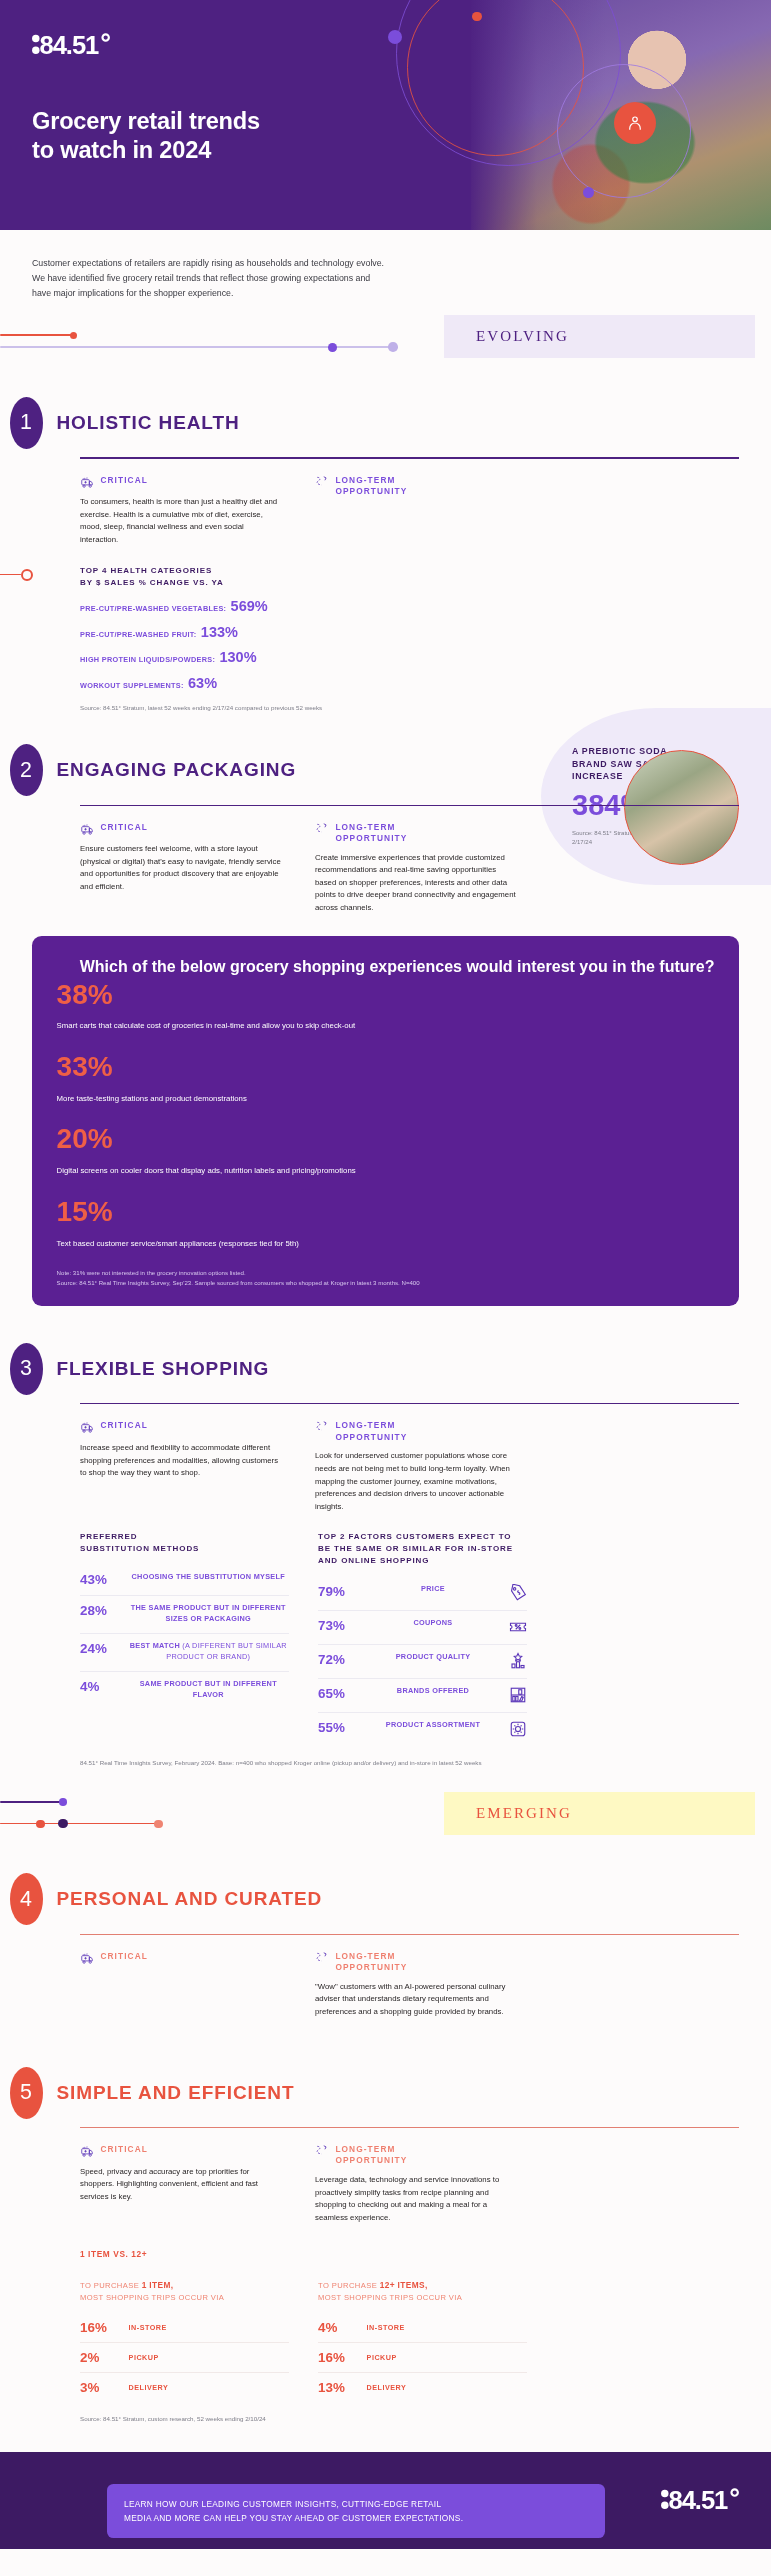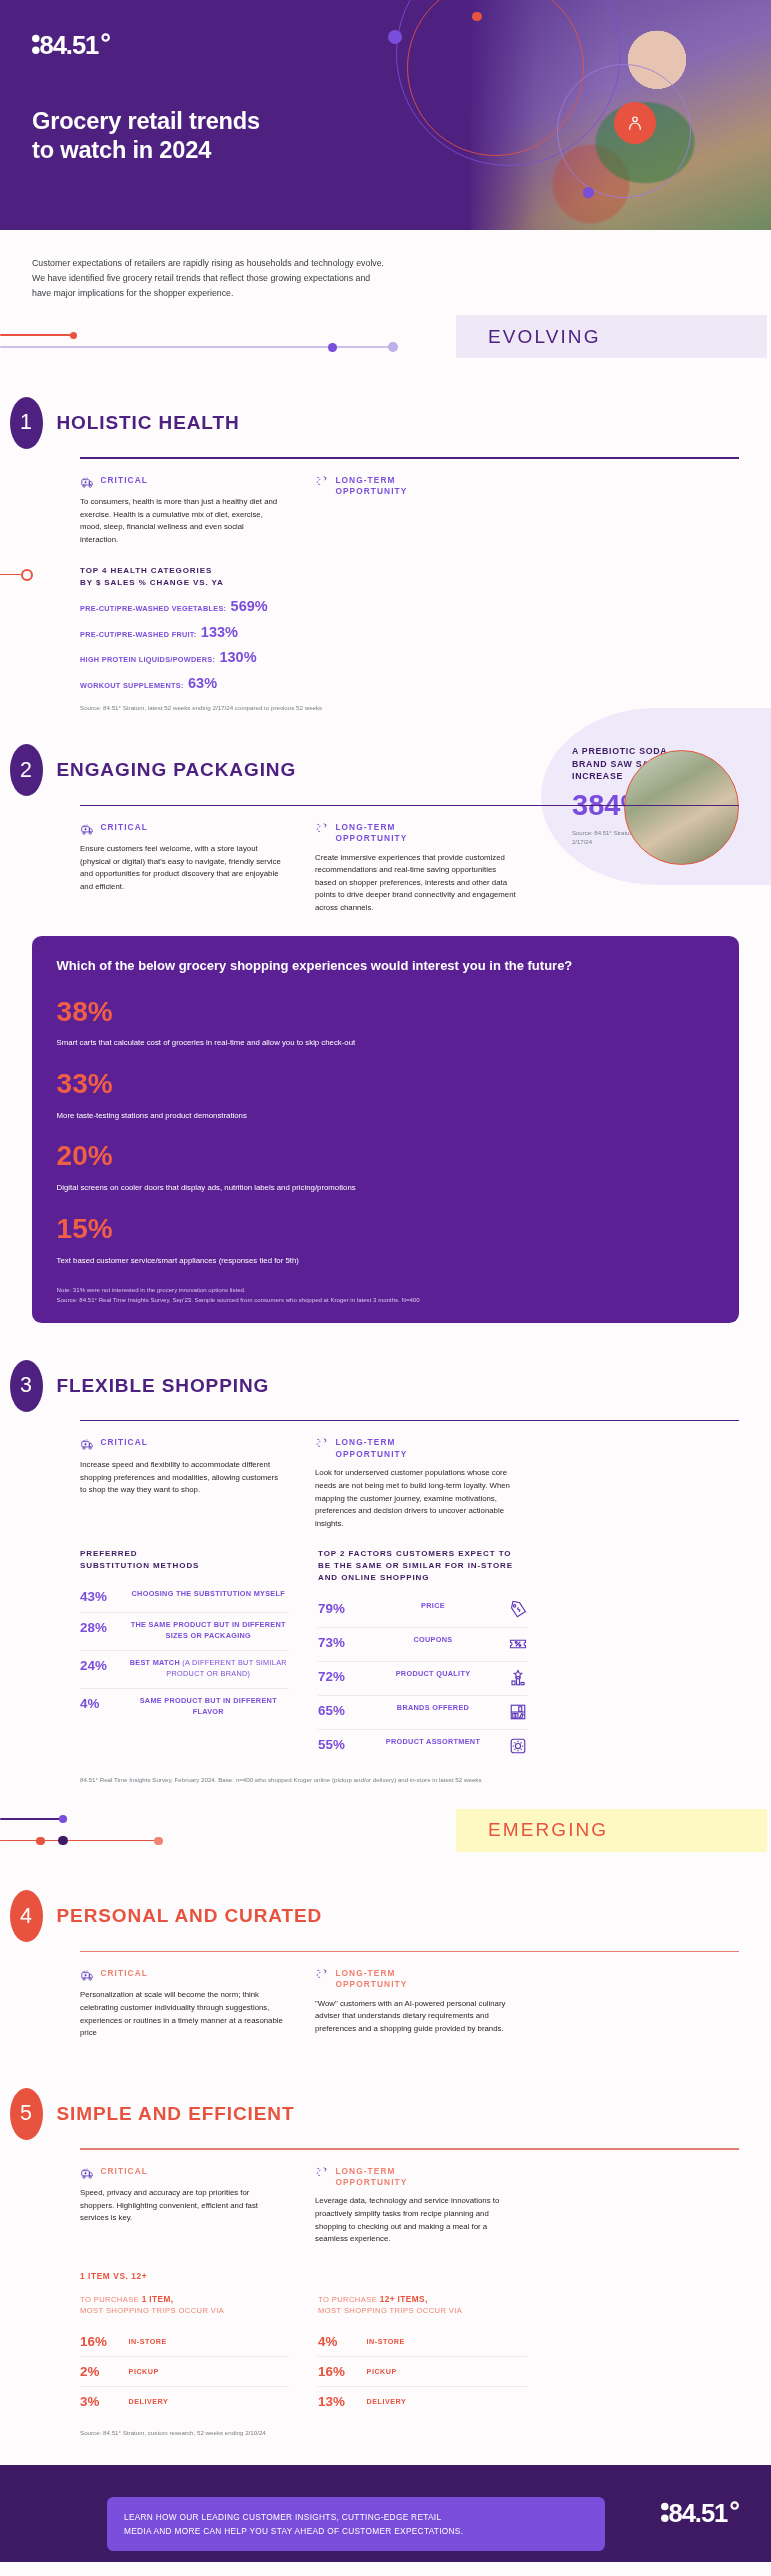--- a/index.html
+++ b/index.html
@@ -54,23 +54,23 @@
 
   
   .intro {
     position: relative;
     padding: 26px 32px 0 32px;
     font-size: 8.8px; line-height: 1.72; color: #3a3a42; max-width: 423px;
   }
 
   
   .band {
-    position: absolute; right: 4px; width: 311px; height: 43px;
+    position: absolute; right: 16px; width: 311px; height: 43px;
     display: flex; align-items: center; padding-left: 32px;
-    font-size: 19px; letter-spacing: 2.1px; font-weight: 300;
+    font-size: 15px; letter-spacing: 2.1px; font-weight: 300; font-family: Liberation Serif, serif;
   }
   .band-evolving { background: #efe9f7; color: #4e2181; }
   .band-emerging { background: #fef9c3; color: #e8533f; }
 
   
   .section { position: relative; padding: 0 32px 0 32px; margin-top: 22.5px; }
   .sec-head { display: flex; align-items: center; gap: 14px; position: relative; }
   .sec-num {
     width: 33px; height: 52px; border-radius: 50%;
     display: flex; align-items: center; justify-content: center;
@@ -114,21 +114,21 @@
   .bubble-inner { position: absolute; left: 31px; top: 37px; width: 145px; }
   .bubble-title { color: #3d1a63; font-weight: bold; font-size: 8.8px; letter-spacing: 0.7px; line-height: 1.45; }
   .bubble-val { color: #7b4ddb; font-size: 29px; font-weight: bold; margin-top: 5.4px; display:flex; align-items:center; gap:8.6px;}
   .bubble-src { color: #7d7d88; font-size: 6px; line-height: 1.45; margin-top: 7.5px; }
 
   
   .panel {
     margin: 21.4px 32px 0 32px; background: #5b2093; border-radius: 9.6px;
     padding: 21.4px 24.6px 18px 24.6px; color: #fff;
   }
-  .panel-q { font-size: 13px; font-weight: bold; margin-bottom: 25px; }
+  .panel-q { font-size: 16px; font-weight: bold; margin-bottom: 5px; text-align: right; }
   .panel-grid { display: flex; gap: 20px; flex-direction: column; }
   .panel-cell { flex: 1; }
   .panel-pct { color: #ef5f46; font-size: 28px; font-weight: bold; line-height: 1; margin-bottom: 11.8px; }
   .panel-txt { font-size: 7.8px; line-height: 1.62; }
   .panel-note { margin-top: 18px; font-size: 6.1px; line-height: 1.6; color: #d8c8ee; }
 
   
   .stat-cols { display: flex; gap: 29px; margin: 18px 0 0 48px; }
   .stat-col { width: 209px; }
   .rowlist { margin-top: 9.6px; }
@@ -137,21 +137,21 @@
     padding: 7.5px 0; border-bottom: 0.5px solid #eceaf1;
   }
   .srow:last-child { border-bottom: none; }
   .srow-pct { color: #7b4ddb; font-size: 13.4px; font-weight: bold; width: 39px; flex: 0 0 auto; }
   .srow-lbl { color: #7b4ddb; font-size: 7.3px; font-weight: bold; letter-spacing: 0.3px; line-height: 1.5; flex: 1; text-align: center; }
   .srow-lbl .thin { font-weight: normal; }
   .srow-icon { width: 18px; height: 18px; flex: 0 0 auto; color: #5b35b8; }
 
   
   .r-head { color: #e8533f; font-size: 8.3px; font-weight: bold; letter-spacing: 0.6px; }
-  .r-sub { color: #ef8472; font-size: 7.6px; letter-spacing: 0.4px; line-height: 1.55; margin-top: 12px; }
+  .r-sub { color: #ef8472; font-size: 7.6px; letter-spacing: 0.4px; line-height: 1.55; margin-top: 20px; }
   .r-sub b { color: #e8533f; font-size: 8.3px; }
   .rrow { display: flex; align-items: center; gap: 9.6px; padding: 7px 0; border-bottom: 0.5px solid #f1e9e8; }
   .rrow:last-child { border-bottom: none; }
   .rrow-pct { color: #e8533f; font-size: 13.4px; font-weight: bold; width: 39px; flex: 0 0 auto; }
   .rrow-lbl { color: #e8533f; font-size: 7.2px; font-weight: bold; letter-spacing: 0.5px; }
 
   
   .photo-circ {
     position: absolute; border-radius: 50%; overflow: hidden;
   }
@@ -513,21 +513,20 @@
         <div class="kicker">
           <svg width="14" height="14" viewBox="0 0 24 24" fill="none" stroke="#5b35b8" stroke-width="1.4">
             <rect x="3" y="8" width="13" height="9" rx="1.5"></rect>
               <path d="M16 11h3l2 3v3h-5z"></path>
             <circle cx="7" cy="19" r="2"></circle>
               <circle cx="17.5" cy="19" r="2"></circle>
             <path d="M9.5 10.5v4M7.5 12.5h4M8 5l.6 2M12 4.3l-.2 2M5.5 5.8l1 1.7"></path>
           </svg>
           <div class="kicker-label r">CRITICAL</div>
         </div>
-        <div class="body-txt">Personalization at scale will become the norm; think celebrating customer individuality through suggestions, experiences or routines in a timely manner at a reasonable price</div>
       </div>
       <div class="col">
         <div class="kicker">
           <svg width="14" height="14" viewBox="0 0 24 24" fill="none" stroke="#5b35b8" stroke-width="1.5" stroke-dasharray="3 2.5">
             <path d="M4 4c4 0 6 3 3 5s-5 4-2 6 6 2 6 2"></path>
               <path d="M15 3l4 2-2 4" stroke-dasharray="0"></path>
           </svg>
           <div class="kicker-label r">
             <div>LONG-TERM</div>
             <div>OPPORTUNITY</div>

